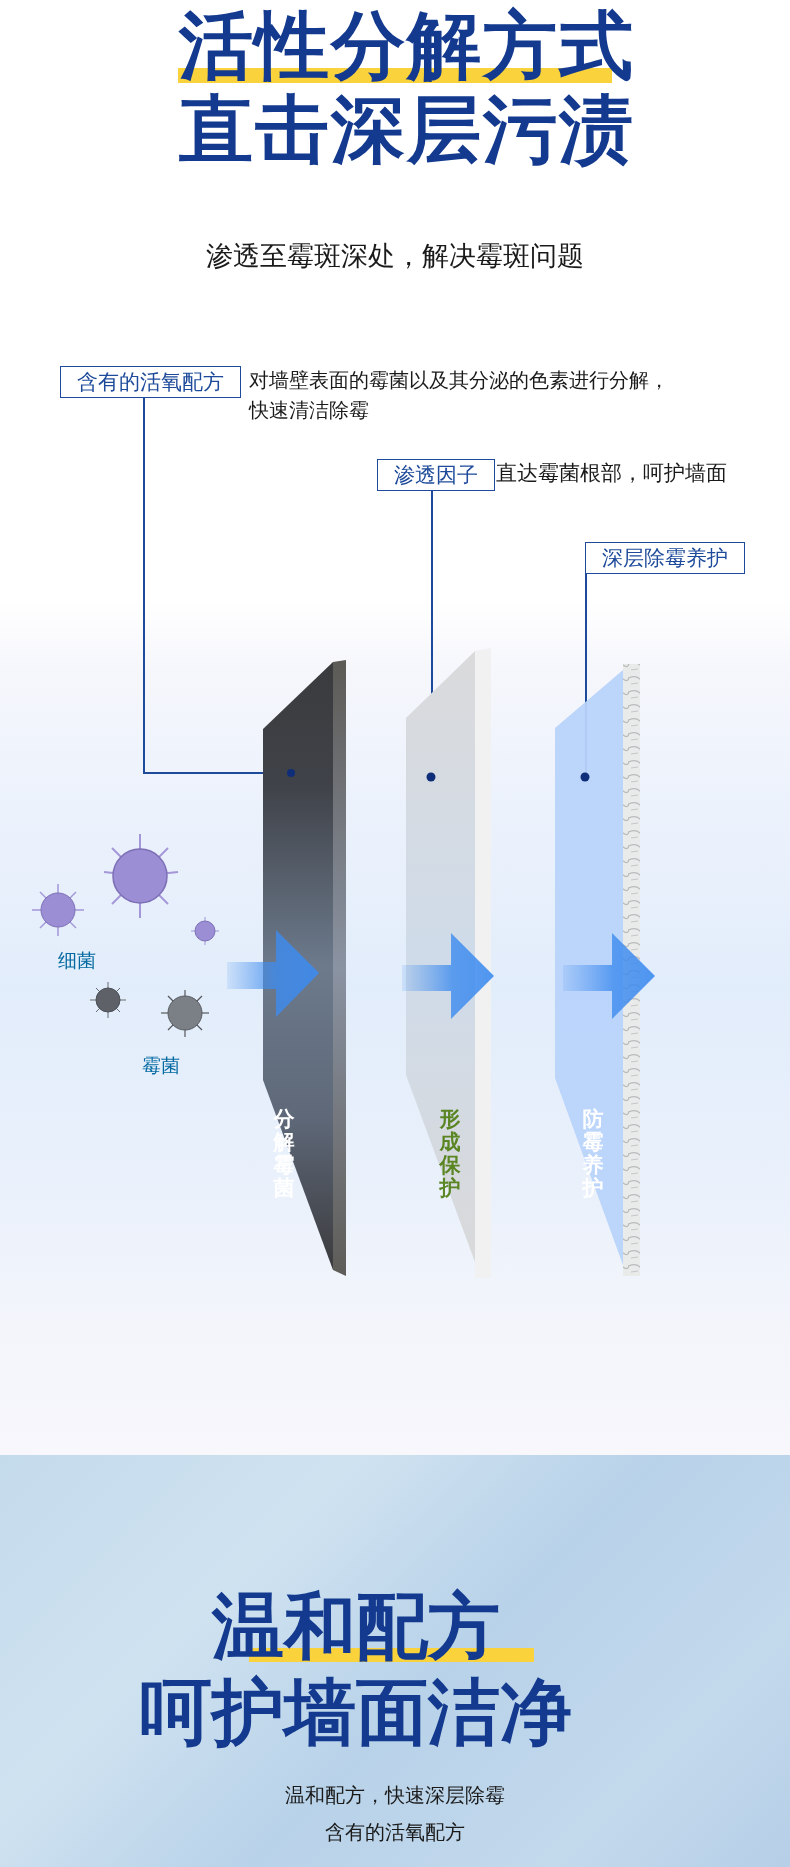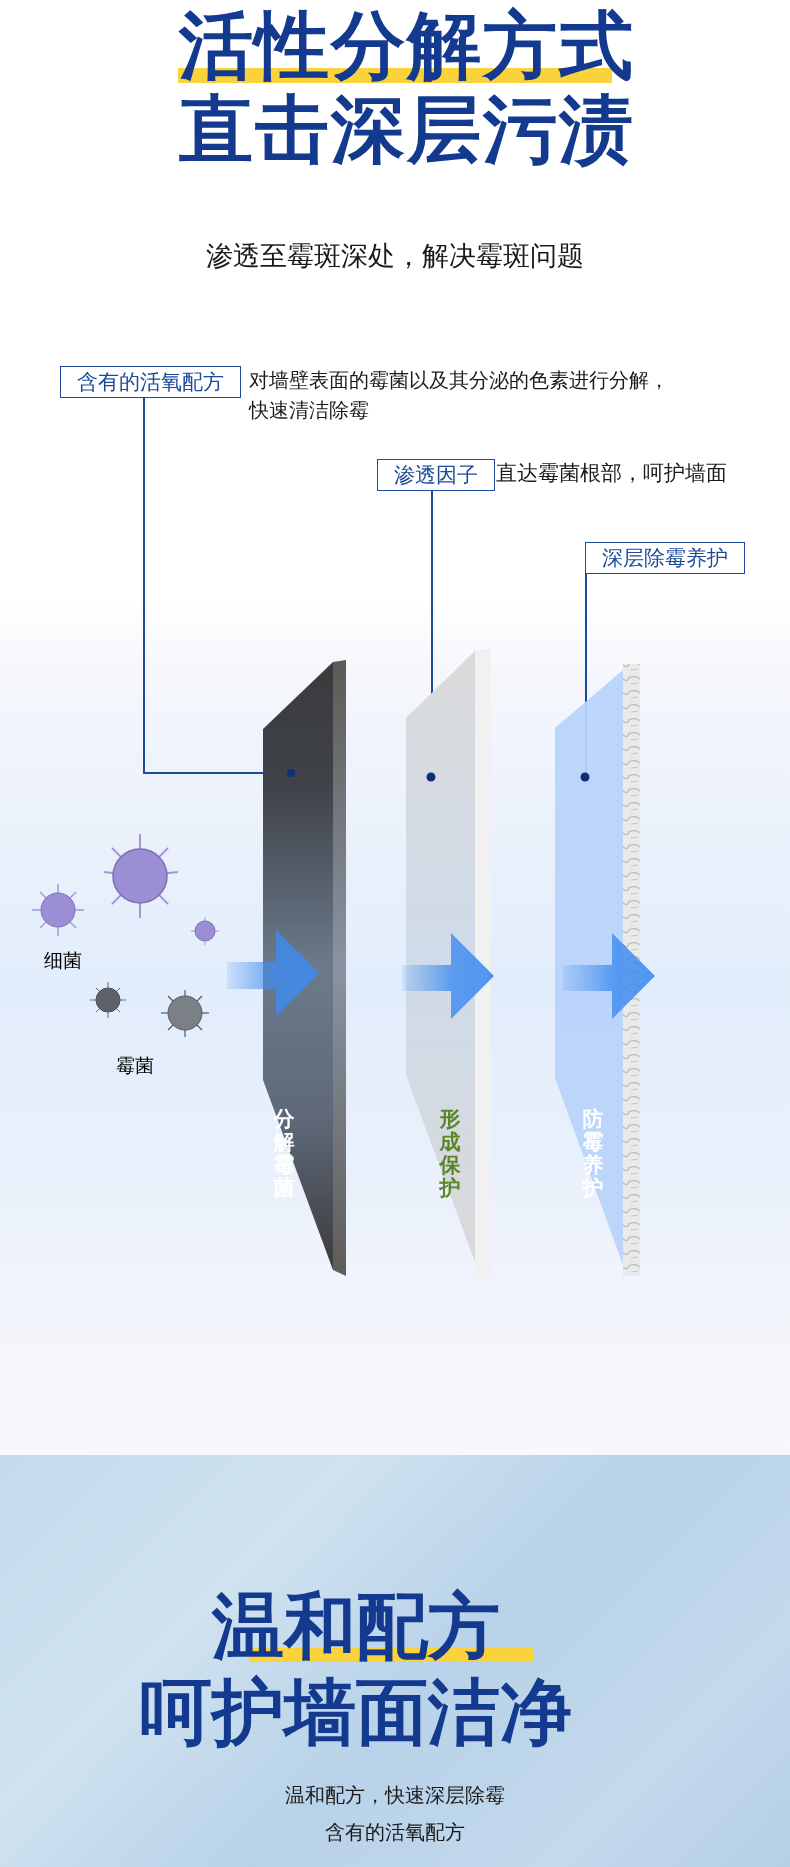--- a/index.html
+++ b/index.html
@@ -9,21 +9,21 @@
   .hl{position:absolute;background:#f9d23c;z-index:0;}
   .hero-title span{position:relative;z-index:1;}
   .subtitle{left:0;width:790px;text-align:center;color:#1a1a1a;font-size:27px;}
   .diagram-bg{left:0;top:600px;width:790px;height:855px;
     background:linear-gradient(180deg,#ffffff 0%,#f6f7fc 8%,#eef3fc 20%,#e2edfb 45%,#e8f0fb 65%,#f3f5fb 85%,#f7f7fc 100%);}
   .tag{border:1.5px solid #1d4a9a;color:#1d4a9a;font-size:21px;padding:2px 16px;background:#fff;line-height:26px;white-space:nowrap;}
   .desc{color:#1a1a1a;font-size:20px;line-height:29px;}
   .vline{width:1.5px;background:#1d4a9a;}
   .hline{height:1.5px;background:#1d4a9a;}
   .vlabel{color:#fff;font-size:21px;line-height:23px;width:24px;text-align:center;font-weight:bold;}
-  .germ-label{color:#000000;font-size:19px;}
+  .germ-label{color:#0369a1;font-size:19px;margin-left:14px;}
   .bottom{left:0;top:1455px;width:790px;height:412px;
     background:linear-gradient(135deg,#c4dbec 0%,#cfe2f0 30%,#b8d2e9 55%,#c3d9ec 80%,#b6cfe7 100%);}
   .bottom-title{left:0;width:712px;text-align:center;color:#133a8f;font-weight:bold;font-size:72px;line-height:1;}
   .bottom-sub{left:0;width:790px;text-align:center;color:#1a1a1a;font-size:20px;line-height:37px;}
 </style>
 </head>
 <body>
 
 <div class="abs hl" style="left:178px;top:68px;width:434px;height:15px;"></div>
 <div class="abs hero-title" style="top:8px;"><span>活性分解方式</span></div>
@@ -151,21 +151,21 @@
       <line x1="185" y1="1013" x2="168" y2="996"></line>
         <line x1="185" y1="1013" x2="202" y2="996"></line>
       <line x1="185" y1="1013" x2="168" y2="1030"></line>
         <line x1="185" y1="1013" x2="202" y2="1030"></line>
     </g>
     <circle cx="185" cy="1013" r="17"></circle>
   </g>
 </svg>
 
 <div class="abs germ-label" style="left:44px;top:948px;">细菌</div>
-<div class="abs germ-label" style="left:116px;top:1053px;">霉菌</div>
+<div class="abs germ-label" style="left:128px;top:1053px;">霉菌</div>
 
 <div class="abs vlabel" style="left:272px;top:1108px;">分解霉菌</div>
 <div class="abs vlabel" style="left:438px;top:1108px;color:#4d7c0f;opacity:0.9;">形成保护</div>
 <div class="abs vlabel" style="left:581px;top:1108px;">防霉养护</div>
 
 <div class="abs bottom"></div>
 <div class="abs hl" style="left:249px;top:1648px;width:285px;height:14px;"></div>
 <div class="abs bottom-title" style="top:1590px;"><span style="position:relative;z-index:1;">温和配方</span></div>
 <div class="abs bottom-title" style="top:1676px;">呵护墙面洁净</div>
 <div class="abs bottom-sub" style="top:1777px;">温和配方，快速深层除霉</div>

